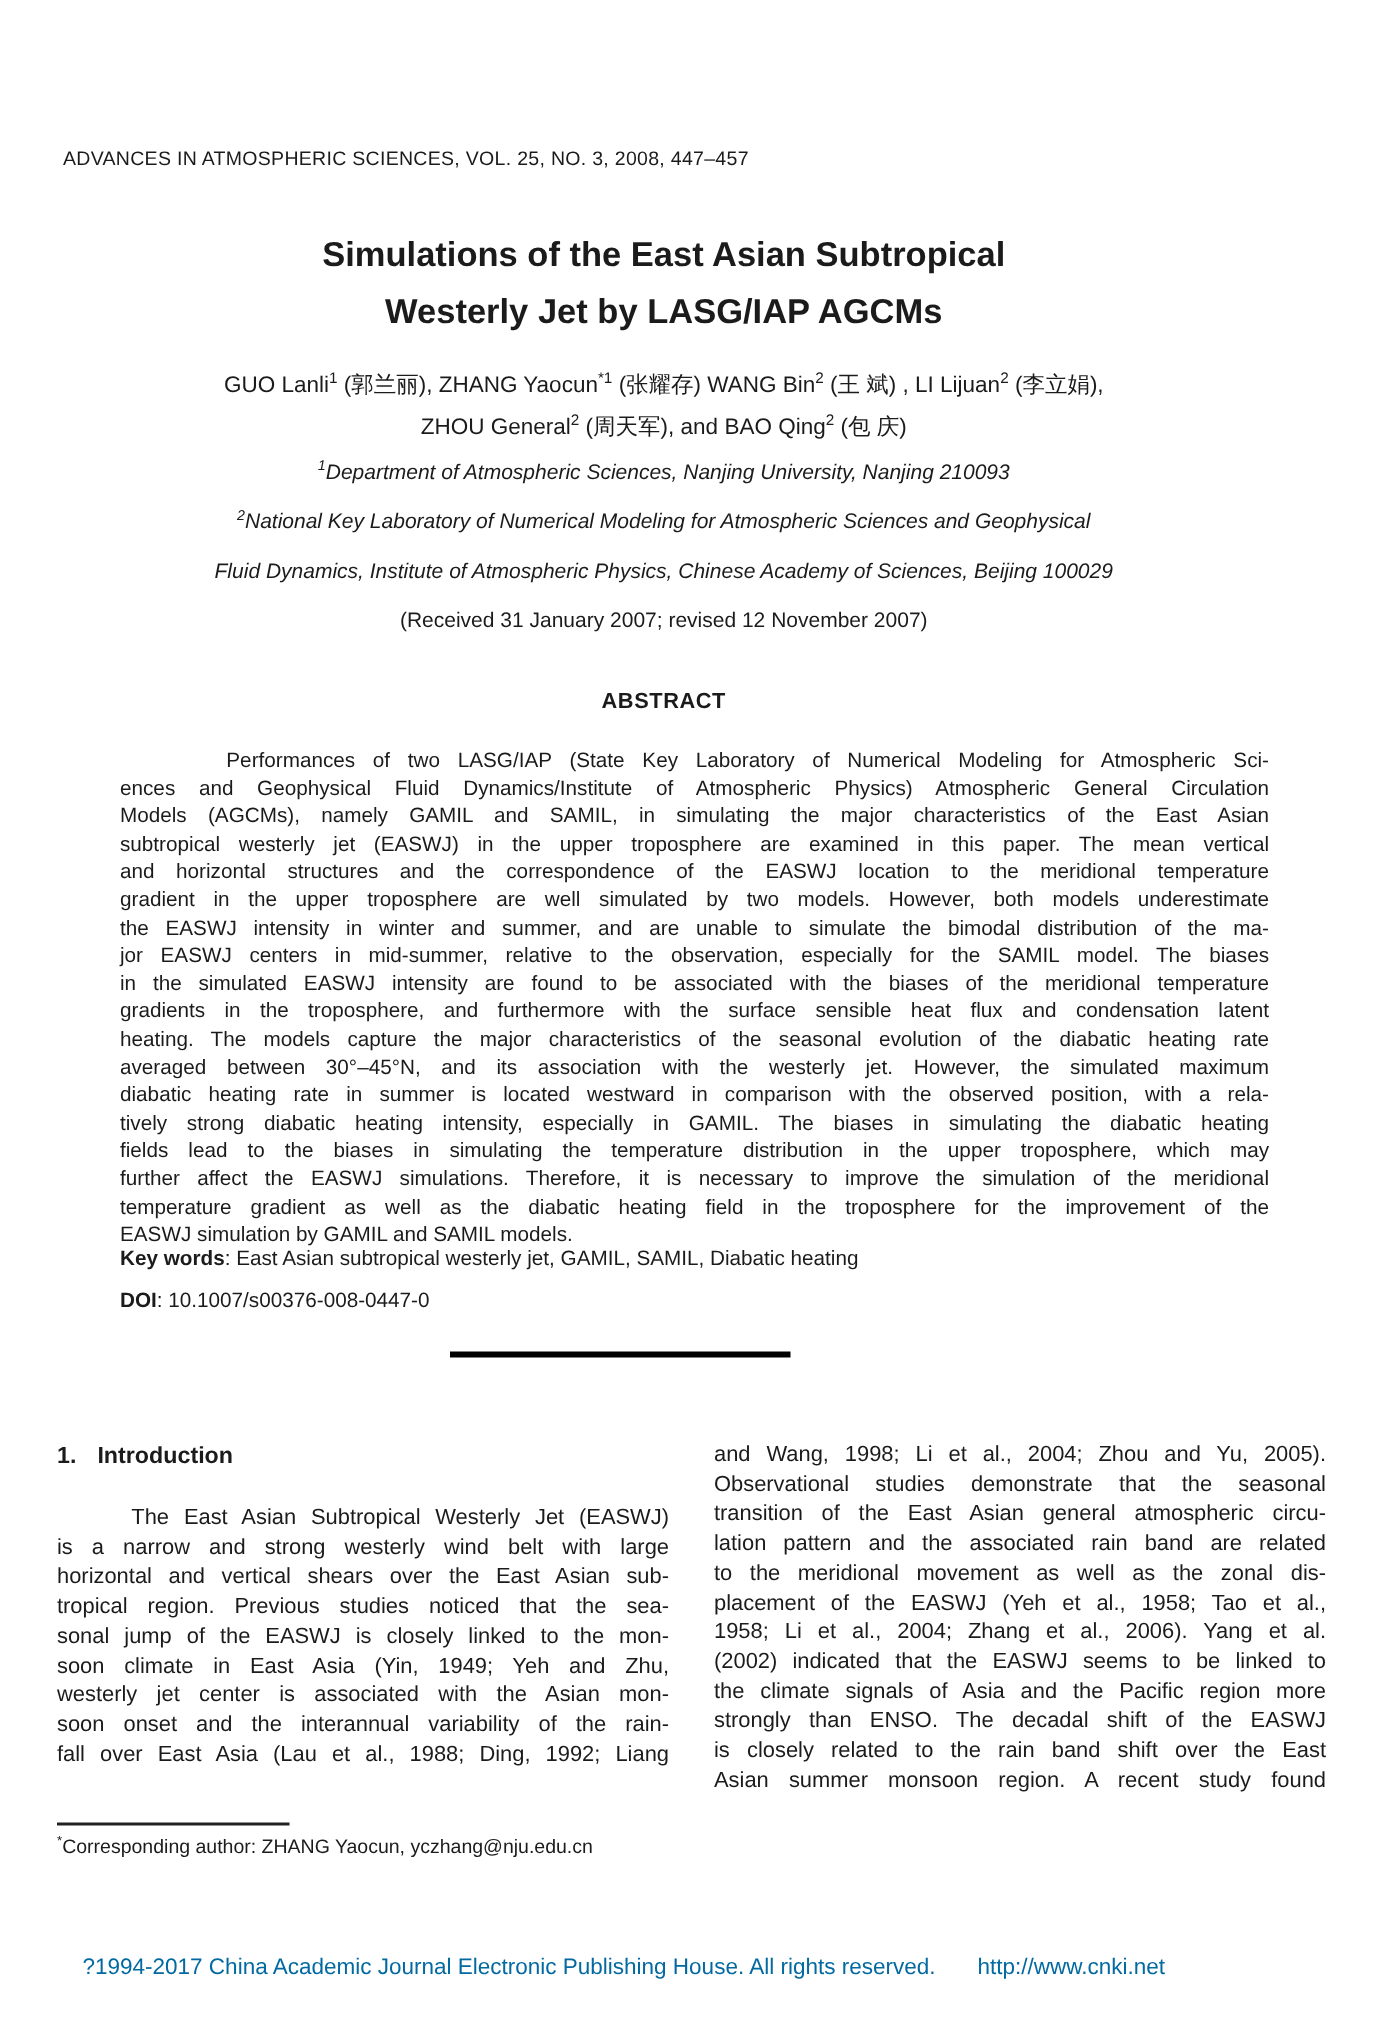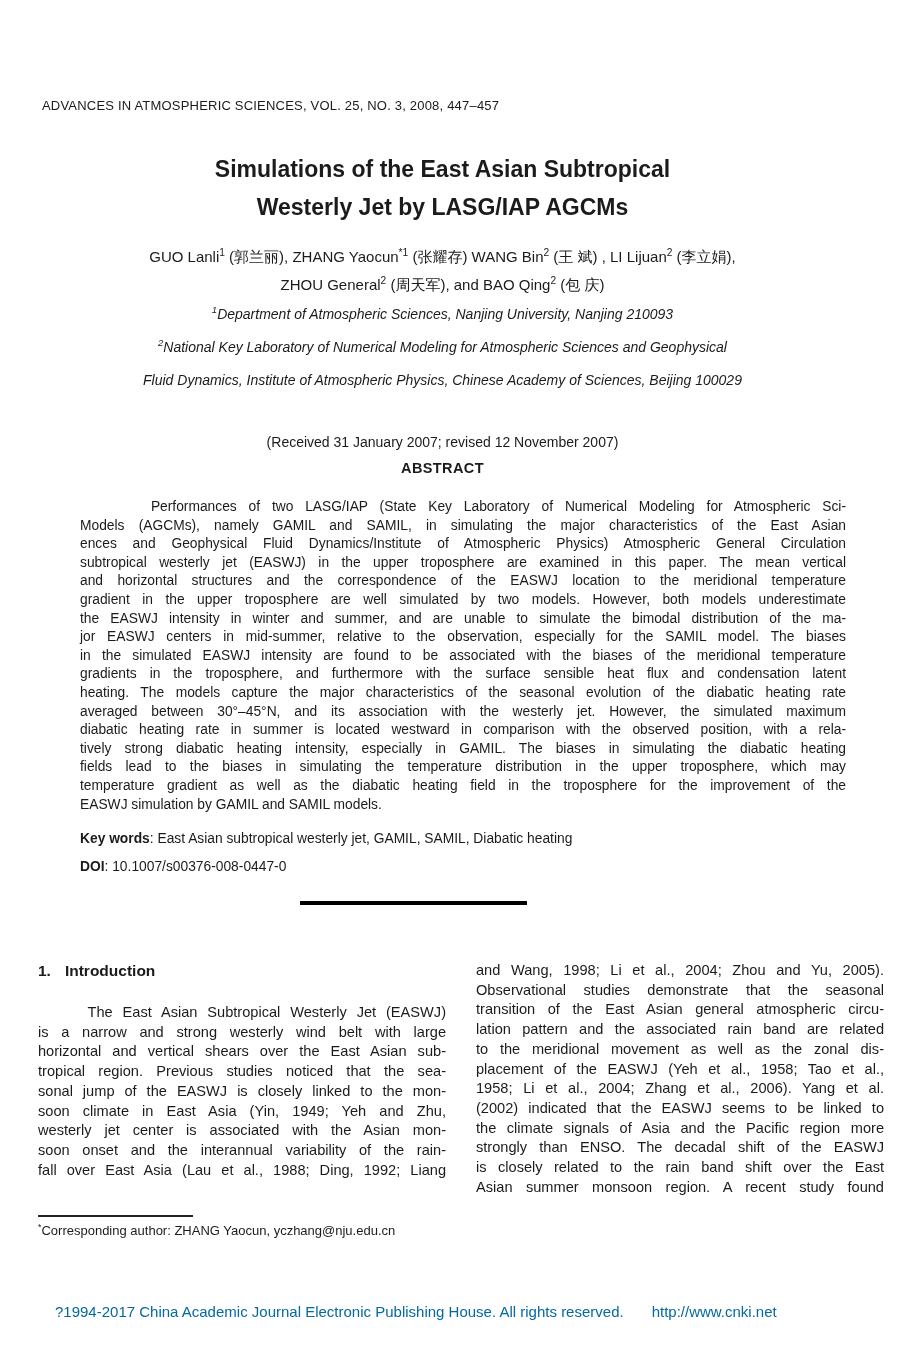--- a/index.html
+++ b/index.html
@@ -18,21 +18,21 @@
   .journal { top: 98px; left: 42px; font-size: 13px; letter-spacing: 0.2px; }
 
   .title-block { top: 150px; font-size: 23px; font-weight: bold; line-height: 38px; }
 
   .authors-block { top: 243px; font-size: 15px; line-height: 28px; }
 
   .affil { font-size: 14px; font-style: italic; }
   .affil-1 { top: 306px; }
   .affil-2 { top: 339px; }
   .affil-3 { top: 372px; }
-  .received { top: 434px; font-size: 14px; }
+  .received { top: 405px; font-size: 14px; }
 
   .abs-head { top: 460px; font-size: 14.5px; font-weight: bold; letter-spacing: 0.4px; }
 
   .line { white-space: pre-wrap; text-align: justify; text-align-last: justify; }
   .para-end .line:last-child { text-align-last: left; }
 
   .abs-body { left: 80px; width: 766px; top: 498px; font-size: 13.8px; line-height: 18.6px; }
 
   .kv { left: 80px; font-size: 13.8px; }
   .kv .lbl { font-weight: bold; }
@@ -76,34 +76,35 @@
   <div class="abs center affil affil-1"><sup>1</sup><span>Department of Atmospheric Sciences, Nanjing University, Nanjing 210093</span></div>
   <div class="abs center affil affil-2"><sup>2</sup><span>National Key Laboratory of Numerical Modeling for Atmospheric Sciences and Geophysical</span></div>
   <div class="abs center affil affil-3"><span>Fluid Dynamics, Institute of Atmospheric Physics, Chinese Academy of Sciences, Beijing 100029</span></div>
 
   <div class="abs center received">(Received 31 January 2007; revised 12 November 2007)</div>
 
   <div class="abs center abs-head">ABSTRACT</div>
 
   <div class="abs abs-body para-end">
       <div class="line">      Performances of two LASG/IAP (State Key Laboratory of Numerical Modeling for Atmospheric Sci-</div>
+      <div class="line">ences and Geophysical Fluid Dynamics/Institute of Atmospheric Physics) Atmospheric General Circulation</div>
       <div class="line">Models (AGCMs), namely GAMIL and SAMIL, in simulating the major characteristics of the East Asian</div>
-      <div class="line">ences and Geophysical Fluid Dynamics/Institute of Atmospheric Physics) Atmospheric General Circulation</div>
       <div class="line">subtropical westerly jet (EASWJ) in the upper troposphere are examined in this paper. The mean vertical</div>
       <div class="line">and horizontal structures and the correspondence of the EASWJ location to the meridional temperature</div>
       <div class="line">gradient in the upper troposphere are well simulated by two models. However, both models underestimate</div>
       <div class="line">the EASWJ intensity in winter and summer, and are unable to simulate the bimodal distribution of the ma-</div>
       <div class="line">jor EASWJ centers in mid-summer, relative to the observation, especially for the SAMIL model. The biases</div>
       <div class="line">in the simulated EASWJ intensity are found to be associated with the biases of the meridional temperature</div>
       <div class="line">gradients in the troposphere, and furthermore with the surface sensible heat flux and condensation latent</div>
       <div class="line">heating. The models capture the major characteristics of the seasonal evolution of the diabatic heating rate</div>
       <div class="line">averaged between 30°–45°N, and its association with the westerly jet. However, the simulated maximum</div>
       <div class="line">diabatic heating rate in summer is located westward in comparison with the observed position, with a rela-</div>
       <div class="line">tively strong diabatic heating intensity, especially in GAMIL. The biases in simulating the diabatic heating</div>
       <div class="line">fields lead to the biases in simulating the temperature distribution in the upper troposphere, which may</div>
+      <div class="line">further affect the EASWJ simulations. Therefore, it is necessary to improve the simulation of the meridional</div>
       <div class="line">temperature gradient as well as the diabatic heating field in the troposphere for the improvement of the</div>
       <div class="line">EASWJ simulation by GAMIL and SAMIL models.</div>
     </div>
 
   <div class="abs kv keywords">
     <span class="lbl">Key words</span><span>:  East Asian subtropical westerly jet, GAMIL, SAMIL, Diabatic heating</span>
   </div>
 
   <div class="abs kv doi">
     <span class="lbl">DOI</span><span>: 10.1007/s00376-008-0447-0</span>

